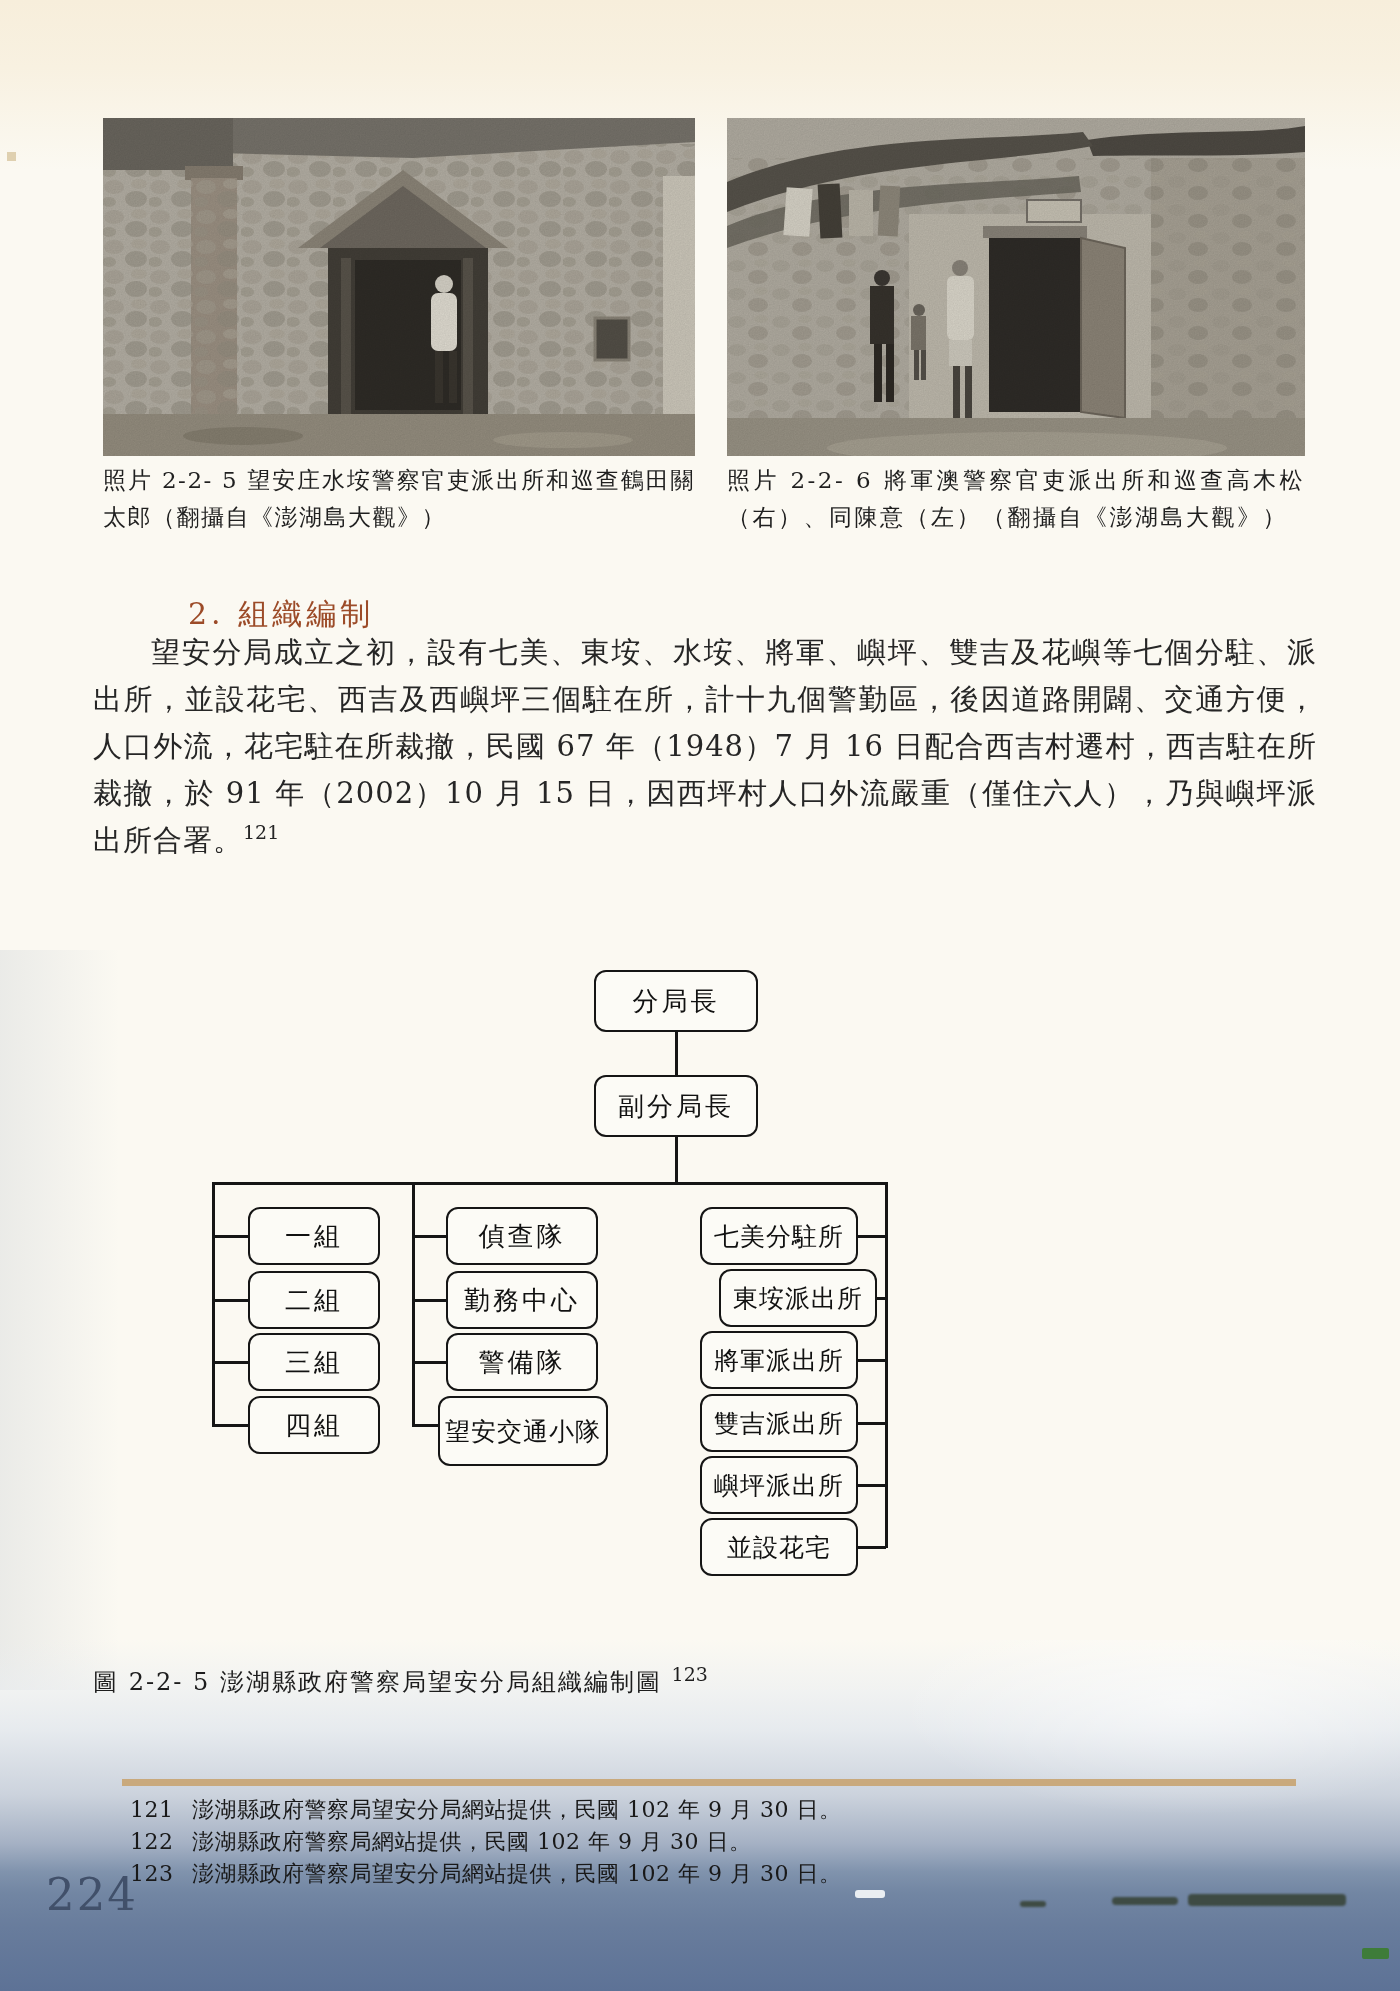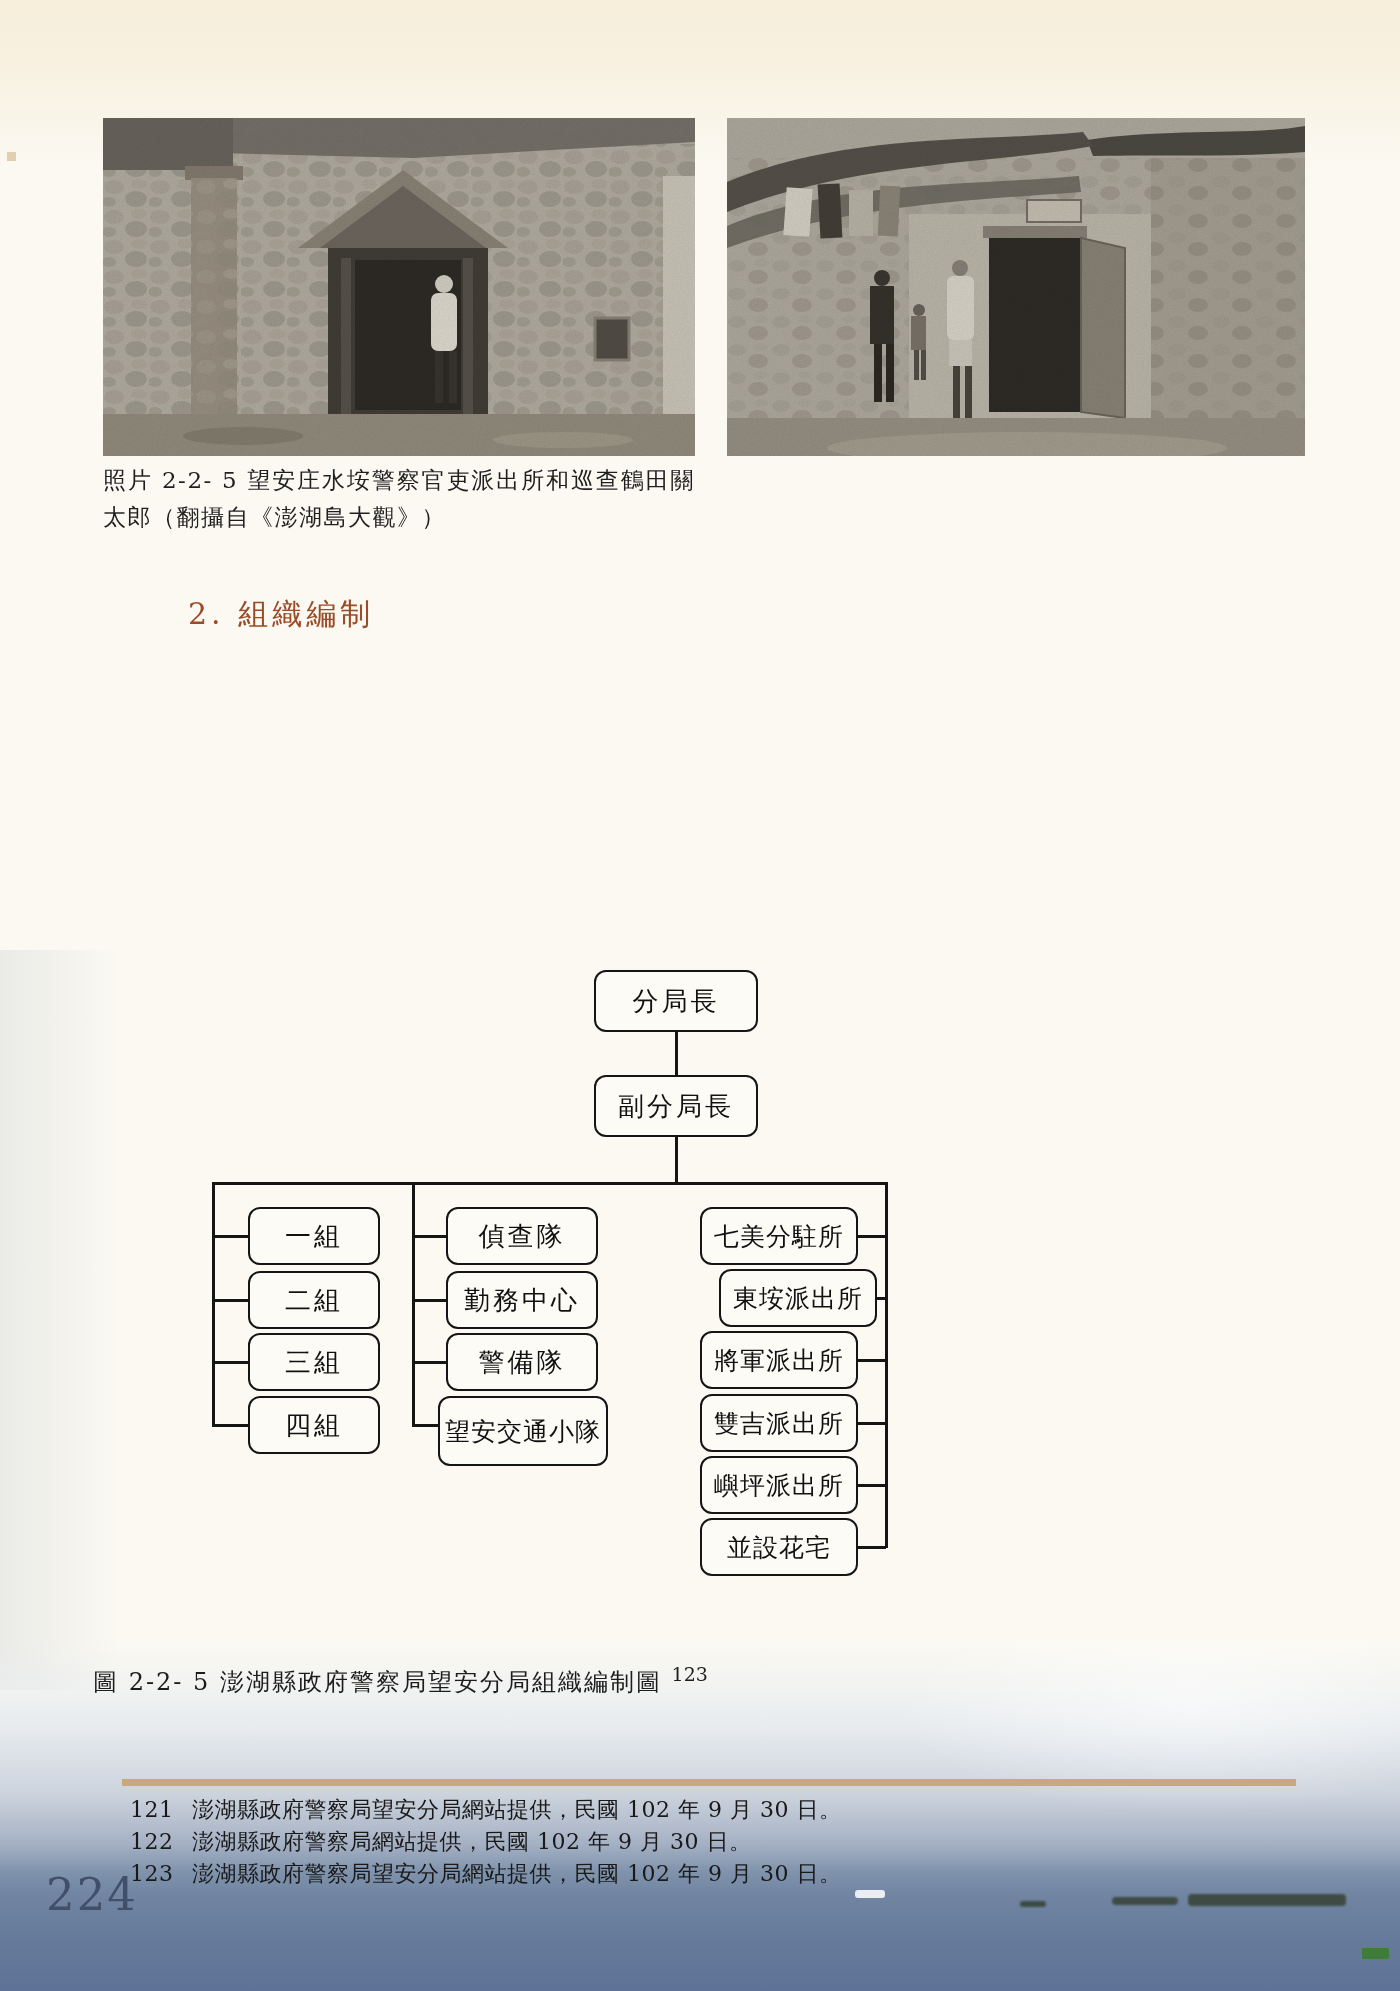--- a/index.html
+++ b/index.html
@@ -169,23 +169,25 @@
         <rect x="226" y="248" width="7" height="56" fill="#4a463f"></rect>
         <rect x="238" y="248" width="7" height="56" fill="#4a463f"></rect>
       </g>
       <rect x="0" y="300" width="578" height="38" fill="#9a9486"></rect>
       <ellipse cx="300" cy="330" rx="200" ry="16" fill="#b0aa9b" opacity=".6"></ellipse>
       <rect width="578" height="338" filter="url(#grainR)" opacity=".16"></rect>
     </svg>
   </figure>
 
   <div class="caption caption-1">照片 2-2- 5 望安庄水垵警察官吏派出所和巡查鶴田關太郎（翻攝自《澎湖島大觀》）</div>
+  <div class="caption caption-2">照片 2-2- 6 將軍澳警察官吏派出所和巡查高木松（右）、同陳意（左）（翻攝自《澎湖島大觀》）</div>
 
   <h2 class="section-heading" style="margin:8px;font-weight:normal">2. 組織編制</h2>
 
+  <p class="body-para para-1" style="margin:0"><span>望安分局成立之初，設有七美、東垵、水垵、將軍、嶼坪、雙吉及花嶼等七個分駐、派出所，並設花宅、西吉及西嶼坪三個駐在所，計十九個警勤區，後因道路開闢、交通方便，人口外流，花宅駐在所裁撤，民國 67 年（1948）7 月 16 日配合西吉村遷村，西吉駐在所裁撤，於 91 年（2002）10 月 15 日，因西坪村人口外流嚴重（僅住六人），乃與嶼坪派出所合署。</span><sup class="fn">121</sup></p>
 
 
   <div class="chart">
 
     <div class="cline" style="left:675px;top:1032px;width:2.5px;height:45px;"></div>
     <div class="cline" style="left:675px;top:1137px;width:2.5px;height:47px;"></div>
     <div class="cline" style="left:212px;top:1182px;width:676px;height:2.5px;"></div>
     <div class="cline" style="left:212px;top:1182px;width:2.5px;height:244px;"></div>
     <div class="cline" style="left:412px;top:1182px;width:2.5px;height:244px;"></div>
     <div class="cline" style="left:885px;top:1182px;width:2.5px;height:366px;"></div>

